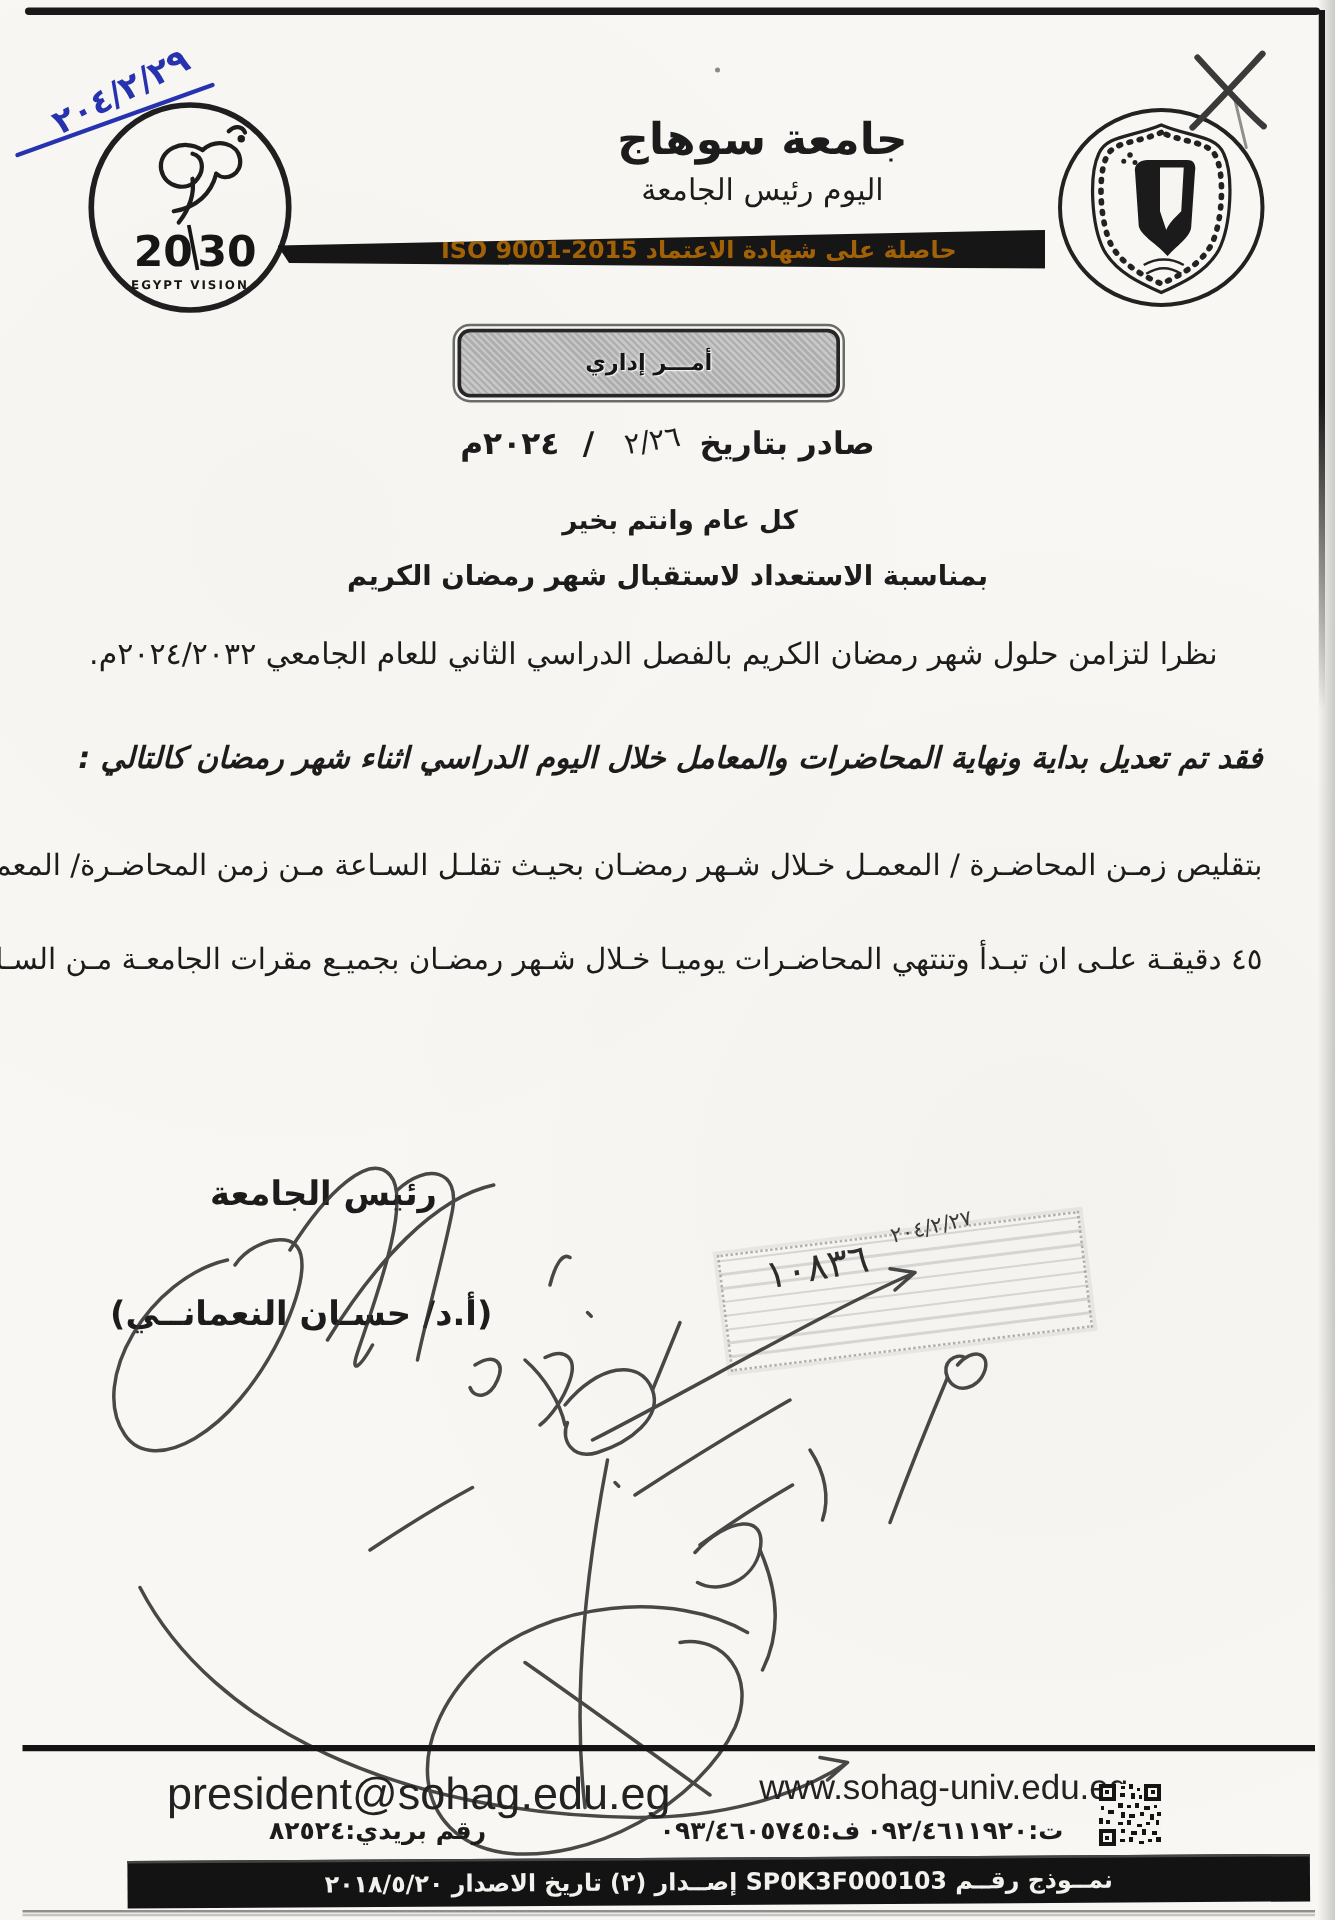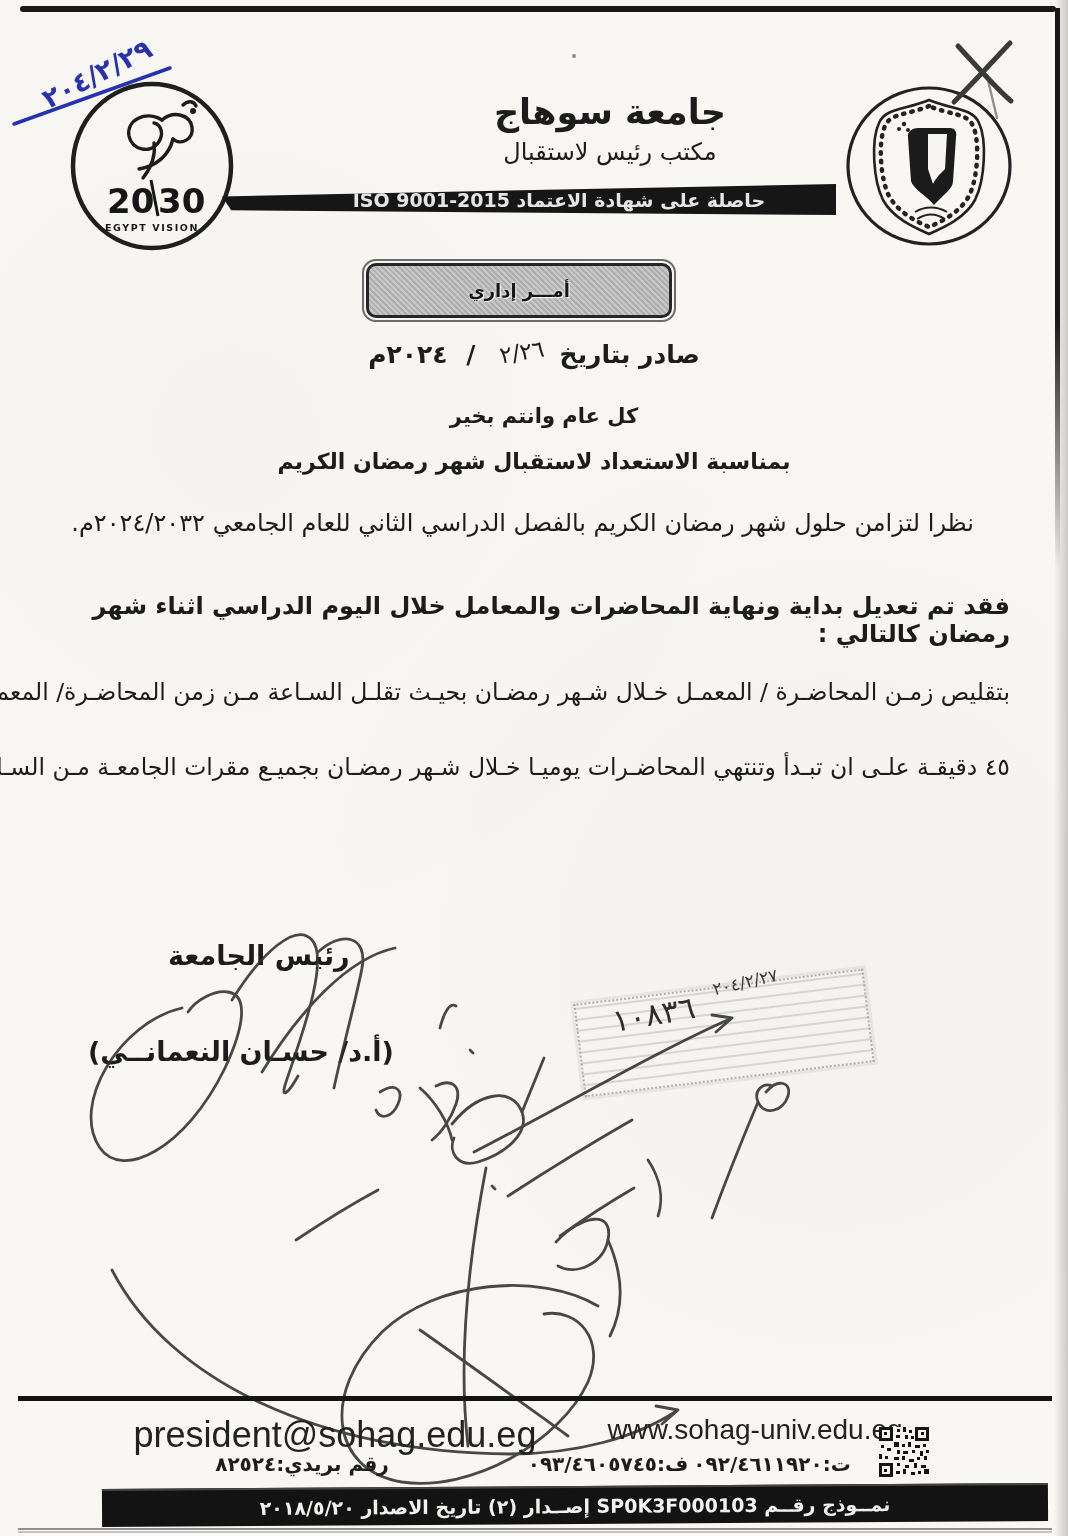--- a/index.html
+++ b/index.html
@@ -27,21 +27,21 @@
     transform:rotate(-27deg);
     color:#2733ae; font-size:27px; font-weight:bold; letter-spacing:3px;
     direction:ltr;
   }
   
   .header-center{left:428px; top:92px; width:364px; text-align:center; direction:rtl;}
   .university-name{font-size:35px; font-weight:bold; line-height:1.15;}
   .office-name{font-size:24px; margin-top:6px;}
   .iso-banner{
     left:222px; top:184px; width:614px; height:31px;
-    background:#161616; color:#e5e5e5;
+    background:#161616; color:#a16207;
     clip-path:polygon(0 40%, 100% 0, 100% 100%, 1.5% 85%);
     direction:rtl; text-align:center;
     font-size:19px; font-weight:bold; line-height:33px;
     padding-left:60px; box-sizing:border-box;
   }
   
   .order-title-box{
     left:366px; top:263px; width:300px; height:49px;
     border:3px solid #262626; border-radius:10px;
     outline:2px solid #6b6b6b; outline-offset:2px;
@@ -54,21 +54,21 @@
     letter-spacing:1px;
   }
   
   .issue-date-line{left:0; right:0; top:340px; text-align:center; direction:rtl; font-size:25px; font-weight:bold;}
   .hand-date{display:inline-block; font-weight:400; font-size:23px; transform:rotate(-9deg) translateY(-3px); margin:0 6px; letter-spacing:1px;}
   .date-sep{margin:0 10px;}
   .greeting1{left:0; right:0; top:404px; text-align:center; direction:rtl; font-size:21px; font-weight:bold;margin-left:20px;}
   .greeting2{left:0; right:0; top:449px; text-align:center; direction:rtl; font-size:22px; font-weight:bold;}
   
   .p-intro{left:62px; right:60px; top:505px; direction:rtl; text-align:right; text-indent:34px; font-size:24px; line-height:1.5;}
-  .p-decision{left:60px; right:58px; top:592px; direction:rtl; text-align:right; font-size:24px; font-weight:bold;}
+  .p-decision{left:60px; right:58px; top:592px; direction:rtl; text-align:right; font-size:24px; font-weight:bold;font-style:italic;}
   .p-detail{left:58px; right:58px; direction:rtl; font-size:23.5px; text-align:justify; text-align-last:justify; white-space:nowrap; display:flex; justify-content:space-between;}
   .p-detail1{top:678px;}
   .p-detail2{top:753px;}
   .p-detail3{left:0; right:505px; top:826px; direction:rtl; text-align:right; font-size:23.5px; white-space:nowrap;}
   
   .president-title{left:168px; top:940px; direction:rtl; font-size:27px; font-weight:bold;}
   .president-name{left:88px; top:1036px; direction:rtl; font-size:27px; font-weight:bold;}
   
   .registry-stamp{
     left:578px; top:986px; width:288px; height:90px;
@@ -125,21 +125,21 @@
         <text x="43" y="133" font-size="34" font-weight="bold">20</text>
         <text x="94" y="133" font-size="34" font-weight="bold">30</text>
         <text x="88" y="151" font-size="9.5" letter-spacing="1.6" text-anchor="middle" font-weight="bold">EGYPT VISION</text>
       </g>
       <line x1="87" y1="100" x2="94" y2="136" stroke="#161616" stroke-width="3"></line>
     </svg>
   </div>
 
   <div class="abs header-center">
     <div class="university-name">جامعة سوهاج</div>
-    <div class="office-name">مكتب رئيس لاستقبال</div>
+    <div class="office-name">اليوم رئيس الجامعة</div>
   </div>
 
   <div class="abs iso-banner">حاصلة على شهادة الاعتماد ISO 9001-2015</div>
 
   <div class="abs" style="left:842px; top:84px;">
     <svg width="174" height="166" viewBox="0 0 174 166">
       <ellipse cx="87" cy="82" rx="81" ry="78" fill="none" stroke="#222" stroke-width="3.2"></ellipse>
       <path d="M 87,16 C 63,26 43,24 37,39 C 29,56 31,96 41,116 C 51,134 71,143 87,150 C 103,143 123,134 133,116 C 143,96 145,56 137,39 C 131,24 111,26 87,16 Z" fill="none" stroke="#222" stroke-width="2.6"></path>
       <path d="M 87,22 C 66,31 48,29 43,42 C 36,57 38,94 47,112 C 56,128 73,137 87,143 C 101,137 118,128 127,112 C 136,94 138,57 131,42 C 126,29 108,31 87,22 Z" fill="none" stroke="#222" stroke-width="4.5" stroke-dasharray="1.5 7" stroke-linecap="round"></path>
       <path d="M 76,44 L 108,44 C 113,44 115,48 114,53 L 111,97 C 111,105 101,111 92,121 C 85,112 71,105 69,97 L 66,53 C 65,48 70,44 76,44 Z" fill="#1b1b1b"></path>

